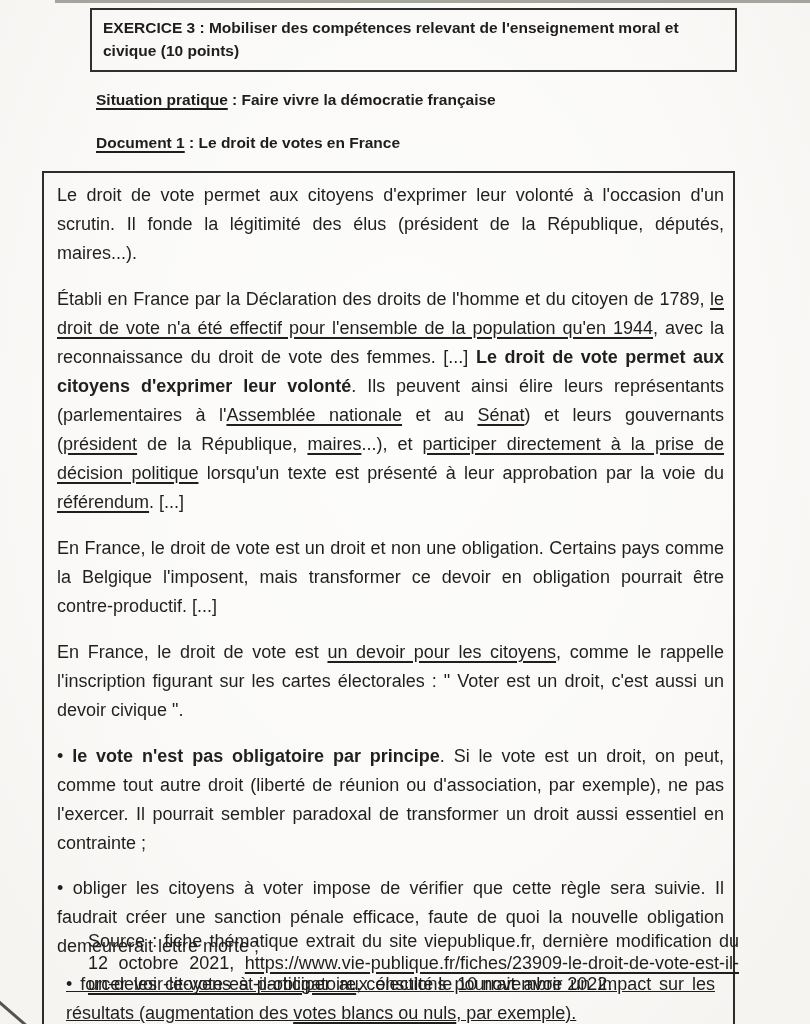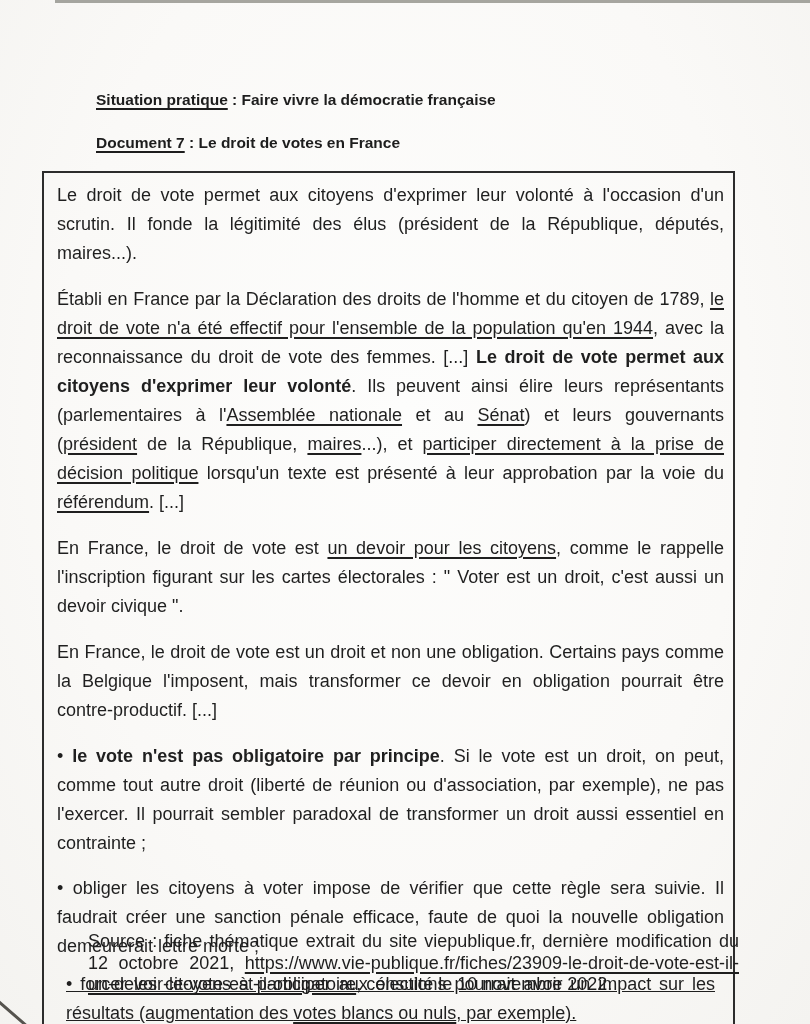--- a/index.html
+++ b/index.html
@@ -63,30 +63,34 @@
   }
   .b { font-weight: 700; }
   .u { text-decoration: underline; text-decoration-thickness: 1.5px; text-underline-offset: 2.5px; }
 </style>
 </head>
 <body>
 
 <div class="page">
   <div class="scan-edge-top"></div>
 
+  <div class="header-box">
+      <p class="hline"><span class="b">EXERCICE 3 : Mobiliser des compétences relevant de l'enseignement moral et</span></p>
+      <p class="hline"><span class="b">civique (10 points)</span></p>
+    </div>
 
   <div class="subline situation"><span class="u">Situation pratique</span><span> : Faire vivre la démocratie française</span></div>
 
-  <div class="subline doclabel"><span class="u">Document 7</span><span> : Le droit de votes en France</span></div>
+  <div class="subline doclabel"><span class="u">Document 1</span><span> : Le droit de votes en France</span></div>
 
   <div class="doc-box">
       <p class="para"><span>Le droit de vote permet aux citoyens d'exprimer leur volonté à l'occasion d'un scrutin. Il fonde la légitimité des élus (président de la République, députés, maires...).</span></p>
       <p class="para"><span>Établi en France par la Déclaration des droits de l'homme et du citoyen de 1789, </span><span class="u">le droit de vote n'a été effectif pour l'ensemble de la population qu'en 1944</span><span>, avec la reconnaissance du droit de vote des femmes. [...] </span><span class="b">Le droit de vote permet aux citoyens d'exprimer leur volonté</span><span>. Ils peuvent ainsi élire leurs représentants (parlementaires à l'</span><span class="u">Assemblée nationale</span><span> et au </span><span class="u">Sénat</span><span>) et leurs gouvernants (</span><span class="u">président</span><span> de la République, </span><span class="u">maires</span><span>...), et </span><span class="u">participer directement à la prise de décision politique</span><span> lorsqu'un texte est présenté à leur approbation par la voie du </span><span class="u">référendum</span><span>. [...]</span></p>
+      <p class="para"><span>En France, le droit de vote est un droit et non une obligation. Certains pays comme la Belgique l'imposent, mais transformer ce devoir en obligation pourrait être contre-productif. [...]</span></p>
       <p class="para"><span>En France, le droit de vote est </span><span class="u">un devoir pour les citoyens</span><span>, comme le rappelle l'inscription figurant sur les cartes électorales : " Voter est un droit, c'est aussi un devoir civique ".</span></p>
-      <p class="para"><span>En France, le droit de vote est un droit et non une obligation. Certains pays comme la Belgique l'imposent, mais transformer ce devoir en obligation pourrait être contre-productif. [...]</span></p>
       <p class="bullet"><span>• </span><span class="b">le vote n'est pas obligatoire par principe</span><span>. Si le vote est un droit, on peut, comme tout autre droit (liberté de réunion ou d'association, par exemple), ne pas l'exercer. Il pourrait sembler paradoxal de transformer un droit aussi essentiel en contrainte ;</span></p>
       <p class="bullet"><span>• obliger les citoyens à voter impose de vérifier que cette règle sera suivie. Il faudrait créer une sanction pénale efficace, faute de quoi la nouvelle obligation demeurerait lettre morte ;</span></p>
       <p class="bullet-last"><span>• forcer les citoyens à participer aux élections pourrait avoir un impact sur les résultats (augmentation des </span><span class="u">votes blancs ou nuls</span><span>, par exemple).</span></p>
     </div>
 
   <div class="source"><span>Source : fiche thématique extrait du site viepublique.fr, dernière modification du 12 octobre 2021, </span><span class="u">https://www.vie-publique.fr/fiches/23909-le-droit-de-vote-est-il-un-devoir-le-vote-est-il-obligatoire</span><span>, consulté le 10 novembre 2022.</span></div>
 
   <div class="scan-corner"></div>
 </div>
 

